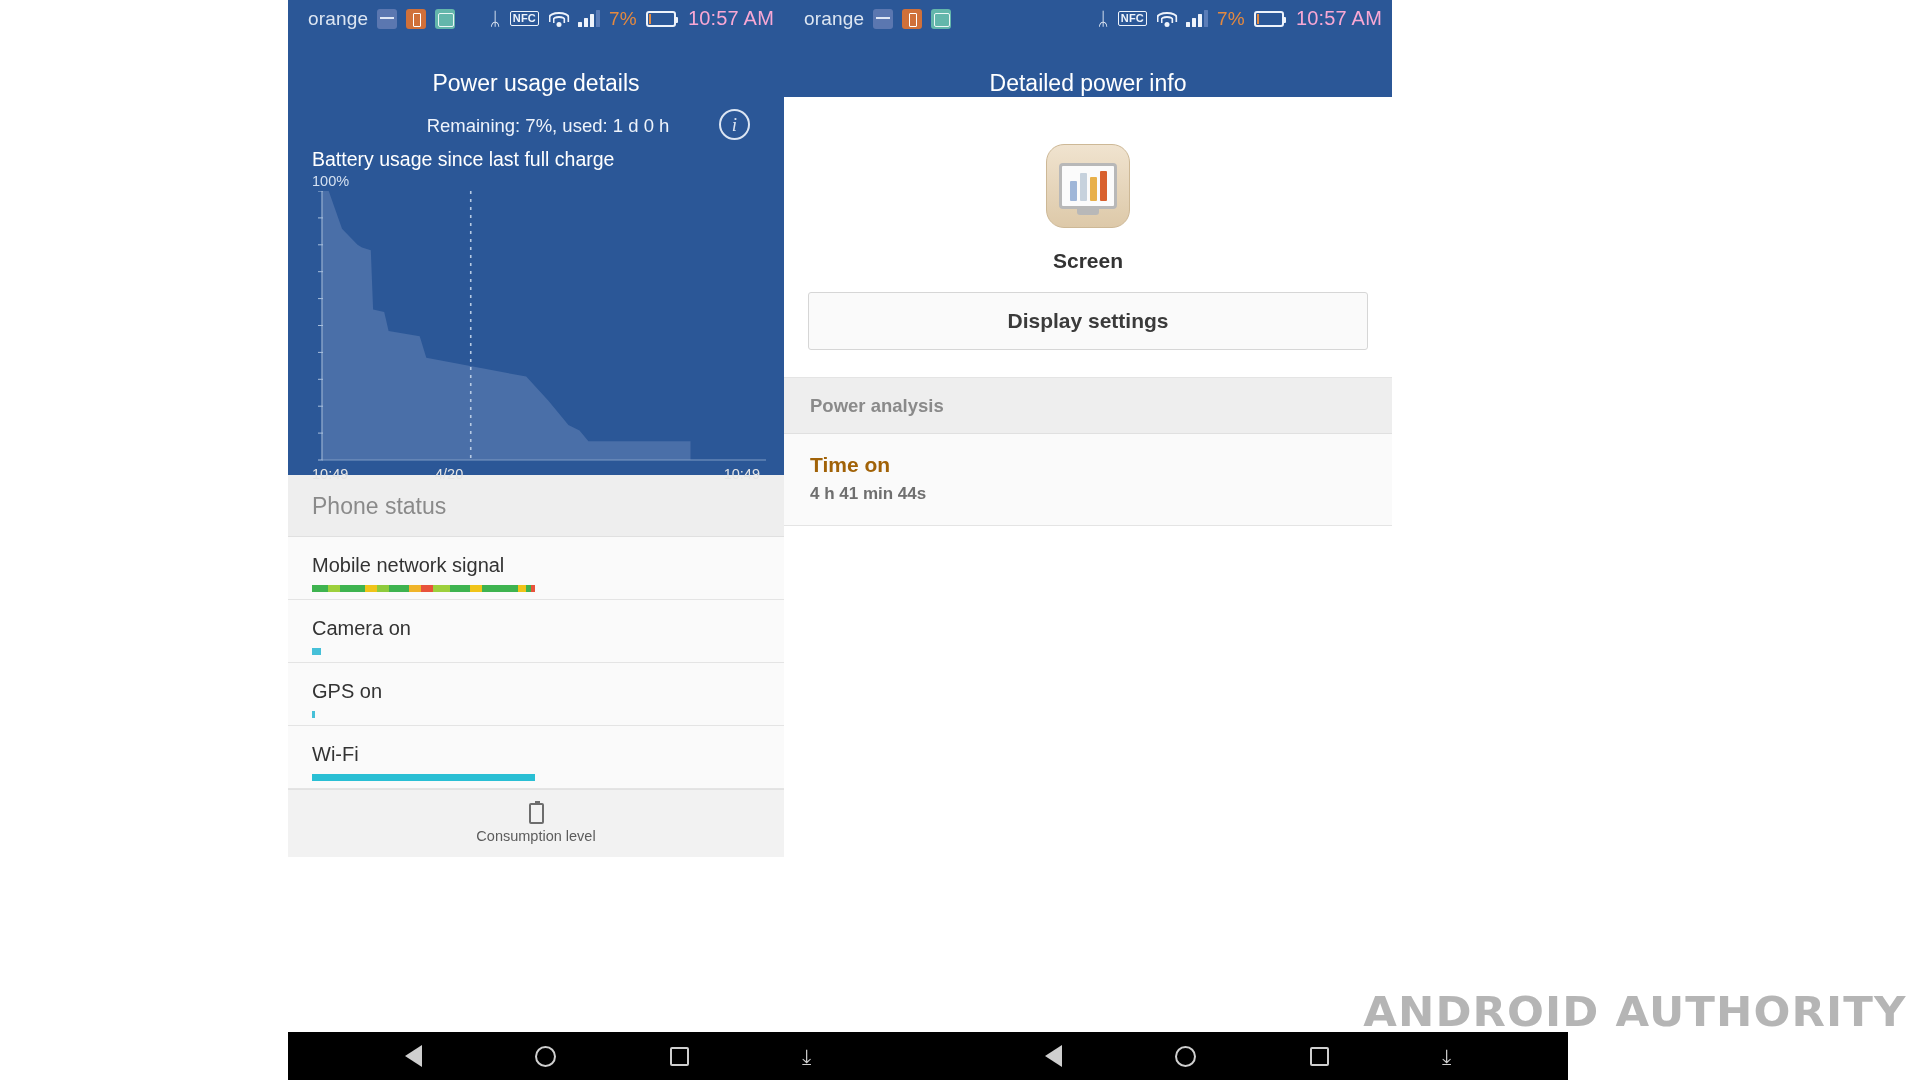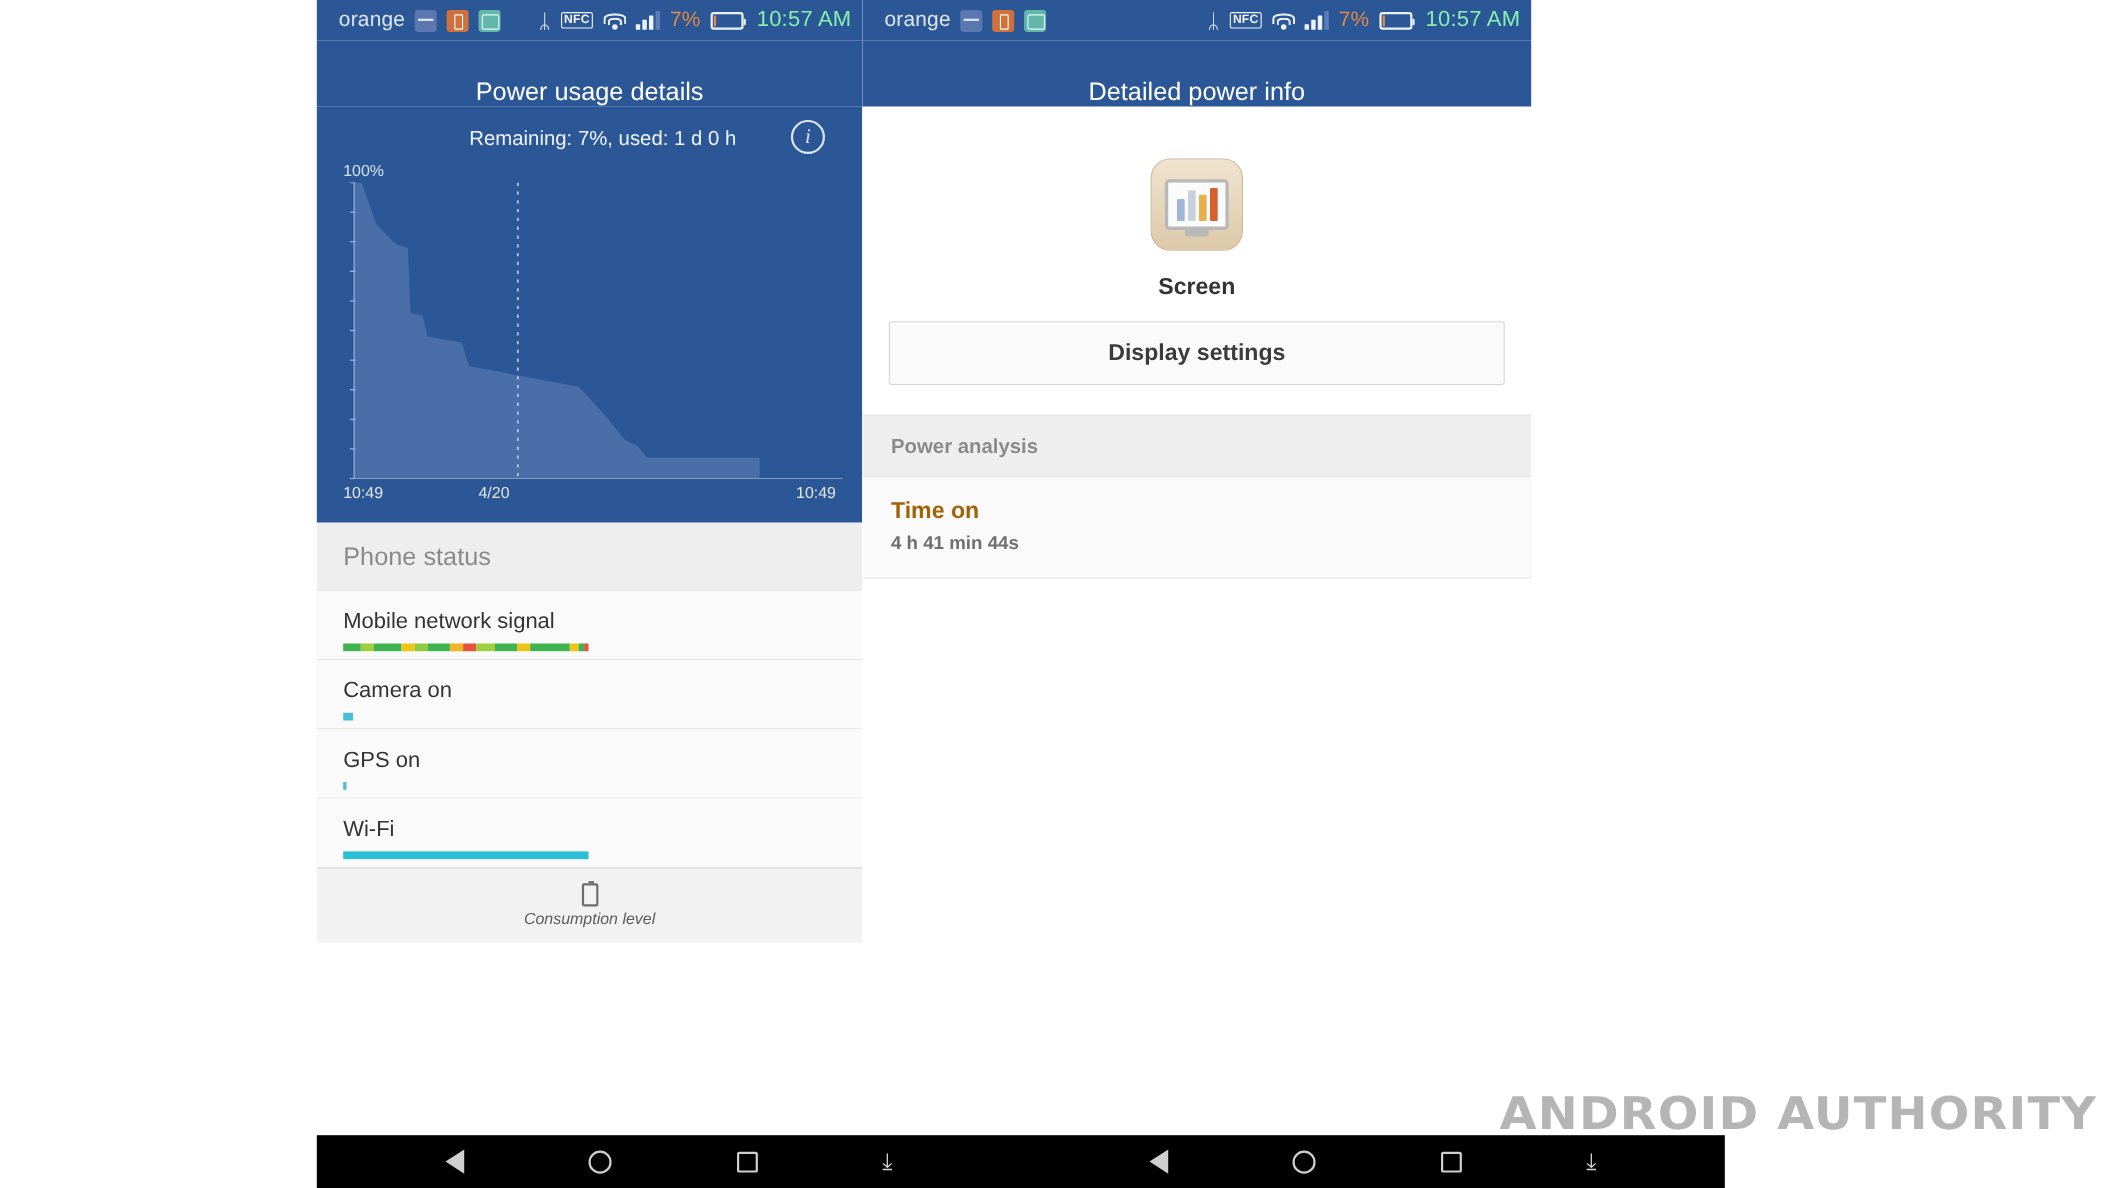--- a/index.html
+++ b/index.html
@@ -104,21 +104,21 @@
     width: 30px; height: 16px;
     border: 2px solid #eef3fb; border-radius: 3px;
     position: relative; display: inline-block;
     padding: 1px;
   }
   .battery-ic::after {
     content: ""; position: absolute; right: -4px; top: 4px;
     width: 2px; height: 6px; background: #eef3fb; border-radius: 0 1px 1px 0;
   }
   .battery-ic i { display: block; height: 100%; width: 10%; background: #e4893f; }
-  .clock { font-size: 20px; color: #86efac; margin-left: 3px; }
+  .clock { font-size: 20px; color: #f9a8d4; margin-left: 3px; }
 
   
   .appbar {
     height: 60px;
     background: #2b5797;
     display: flex; align-items: flex-end; justify-content: center;
     color: #ffffff; font-size: 23px;
   }
 
   
@@ -180,21 +180,20 @@
   .meter i { display: block; height: 100%; }
 
   
   .bottom-tab {
     background: #f2f2f2;
     height: 68px;
     display: flex; flex-direction: column;
     align-items: center; justify-content: center;
     gap: 4px;
     border-top: 1px solid #e2e2e2;
-    font-style: italic;
   }
   .bottom-tab .ico {
     width: 15px; height: 21px;
     border: 2px solid #6d6d6d; border-radius: 2px;
     position: relative;
   }
   .bottom-tab .ico::before {
     content: ""; position: absolute; left: 4px; top: -4px;
     width: 5px; height: 2px; background: #6d6d6d;
   }
@@ -327,20 +326,21 @@
         </div>
       </div>
 
       <div class="appbar">
         <span>Power usage details</span>
       </div>
 
       <div class="chart-card">
         <div class="info-btn">i</div>
         <div class="line1">Remaining: 7%, used: 1 d 0 h</div>
+        <div class="line2">Battery usage since last full charge</div>
         <div class="ylabel">100%</div>
 
         <div class="plot">
           <svg id="chart-svg" width="460" height="275" viewBox="0 0 460 275">
               <path d="M 12 269 L 12.0 0.0 L 18.7 0.0 L 32.0 37.7 L 47.5 53.8 L 52.0 56.5 L 60.8 59.2 L 63.1 118.4 L 74.2 121.0 L 78.6 139.9 L 109.7 145.3 L 116.3 166.8 L 216.2 185.6 L 238.4 209.8 L 258.4 234.0 L 269.5 239.4 L 278.4 250.2 L 380.5 250.2 L 380.5 269 Z" fill="#4a6fa8"></path>
               <line x1="12" y1="0" x2="12" y2="269" stroke="#8fa9cc" stroke-width="1.3"></line>
               <line x1="8" y1="0" x2="13" y2="0" stroke="#a8bfdd" stroke-width="1"></line>
               <line x1="8" y1="26.900000000000002" x2="13" y2="26.900000000000002" stroke="#a8bfdd" stroke-width="1"></line>
               <line x1="8" y1="53.800000000000004" x2="13" y2="53.800000000000004" stroke="#a8bfdd" stroke-width="1"></line>
               <line x1="8" y1="80.7" x2="13" y2="80.7" stroke="#a8bfdd" stroke-width="1"></line>

